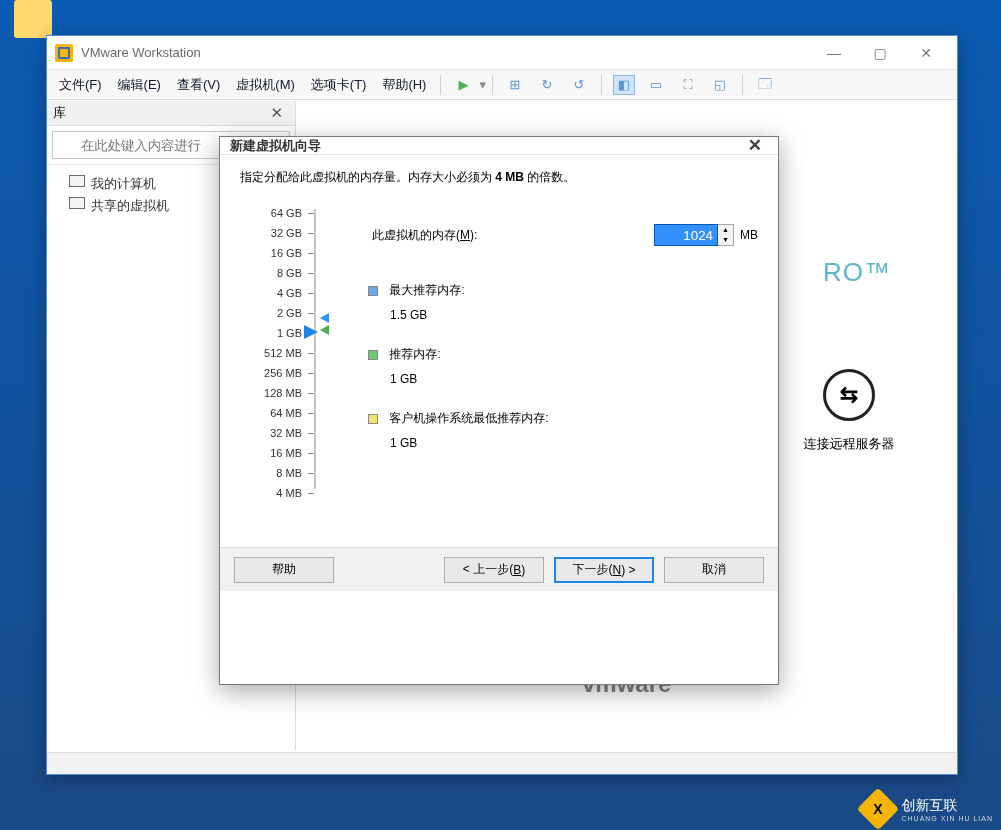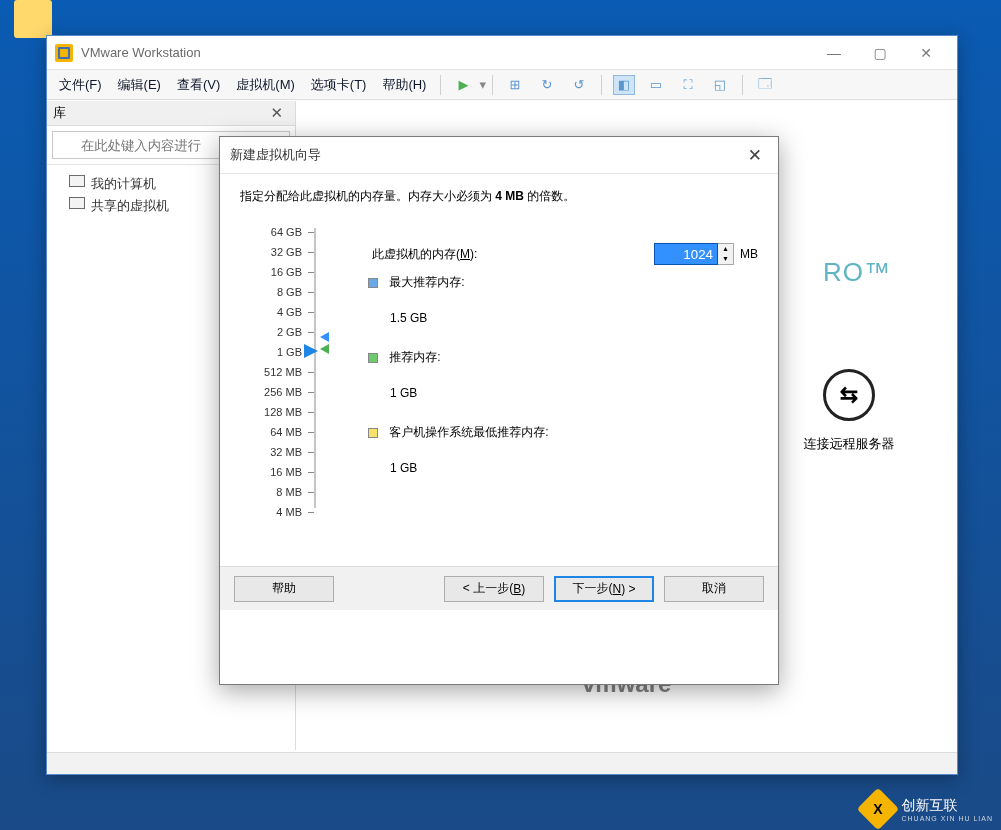--- a/index.html
+++ b/index.html
@@ -47,21 +47,21 @@
 .remote-box .arr { font-size: 22px; font-weight: bold; }
 .vmware-footerlogo { position: absolute; left: 286px; bottom: 52px; color: #818181; font-size: 24px; font-weight: bold; }
 .hscroll { position: absolute; left: 252px; right: 2px; bottom: 2px; height: 18px; background: #f0f0f0; border: 1px solid #d0d0d0; display: flex; align-items: center; }
 .hscroll .th { height: 14px; background: #c2c2c2; width: 68%; margin-left: 2px; }
 .hscroll .ar { width: 16px; text-align: center; color: #666; margin-left: auto; }
 
 .statusbar { position: absolute; bottom: 0; left: 0; right: 0; height: 22px; background: #f2f2f2; border-top: 1px solid #dcdcdc; }
 
 
 .wizard { position: absolute; left: 219px; top: 136px; width: 560px; height: 549px; background: #fff; border: 1px solid #7a7a7a; box-shadow: 0 6px 24px rgba(0,0,0,0.35); z-index: 10; }
-.wiz-title { height: 37px; display: flex; align-items: center; padding: 0 10px; background: #fff; border-bottom: 1px solid #e7e7e7; color: #333; }
+.wiz-title { height: 18px; display: flex; align-items: center; padding: 0 10px; background: #fff; border-bottom: 1px solid #e7e7e7; color: #333; font-weight: bold; }
 .wiz-title .x { margin-left: auto; font-size: 17px; color: #444; padding: 2px 6px; }
 .wiz-header { padding: 12px 20px 14px 20px; background: #fff; border-bottom: 1px solid #dcdcdc; }
 .wiz-header h3 { margin: 0 0 4px 0; font-size: 13px; font-weight: bold; }
 .wiz-header .sub { margin-left: 22px; font-size: 12px; color: #333; }
 .wiz-body { padding: 14px 20px; position: relative; height: 392px; }
 .desc { font-size: 12px; margin-bottom: 38px; }
 
 .memrow { display: flex; align-items: center; margin-bottom: 16px; margin-left: 132px; }
 .memrow .lbl { font-size: 12px; }
 .memrow .u { text-decoration: underline; }
@@ -75,25 +75,25 @@
 .slider-col { position: absolute; left: 16px; top: 48px; width: 84px; }
 .ticklabel { height: 20px; text-align: right; padding-right: 18px; font-size: 11px; color: #333; line-height: 20px; position: relative; }
 .ticklabel::after { content: ""; position: absolute; right: 6px; top: 10px; width: 6px; height: 1px; background: #888; }
 .slider-track { position: absolute; left: 94px; top: 54px; width: 2px; height: 280px; background: #c6c6c6; }
 .slider-thumb { position: absolute; left: 84px; top: 170px; width: 0; height: 0; border-top: 7px solid transparent; border-bottom: 7px solid transparent; border-left: 14px solid #1f86e6; }
 .side-mark { position: absolute; left: 100px; font-size: 11px; }
 .tri { display:inline-block; width:0; height:0; border-top:5px solid transparent; border-bottom:5px solid transparent; }
 .tri.blue { border-right: 9px solid #3390ff; }
 .tri.green { border-right: 9px solid #4caf50; }
 
-.recs { position: absolute; left: 148px; top: 100px; font-size: 12px; }
+.recs { position: absolute; left: 148px; top: 127px; font-size: 12px; }
 .rec-item { margin-bottom: 24px; }
 .rec-item .sq { display: inline-block; width: 10px; height: 10px; border: 1px solid #888; vertical-align: middle; margin-right: 8px; }
 .sq.blue { background: #6aa8e8; } .sq.green { background: #6fc96f; } .sq.yellow { background: #f5e26b; }
-.rec-item .val { margin-left: 22px; margin-top: 20px; }
+.rec-item .val { margin-left: 22px; margin-top: 9px; }
 
 .wiz-buttons { height: 44px; border-top: none; padding: 10px 14px; display: flex; align-items: center; gap: 10px; background: #f1f1f1; border-top: 1px solid #dcdcdc; }
 .wbtn { min-width: 100px; height: 26px; border: 1px solid #adadad; background: #e8e8e8; font-size: 12px; display: inline-flex; align-items: center; justify-content: center; padding: 0 12px; }
 .wbtn.primary { border: 2px solid #1f86e6; background: #e8e8e8; }
 .btn-spacer { flex: 1; }
 .watermark { position: absolute; right: 8px; bottom: 6px; color: #fff; display: flex; align-items: center; gap: 8px; font-size: 14px; z-index: 30; }
 .wm-badge { width: 30px; height: 30px; background: #f5b400; border-radius: 4px; transform: rotate(45deg); position: relative; }
 .wm-badge::after { content:"X"; position:absolute; inset:0; transform: rotate(-45deg); display:flex; align-items:center; justify-content:center; color:#000; font-weight:bold; }
 .wm-sub { font-size: 7px; letter-spacing: 1px; color: #cfd6dc; }
 </style>

